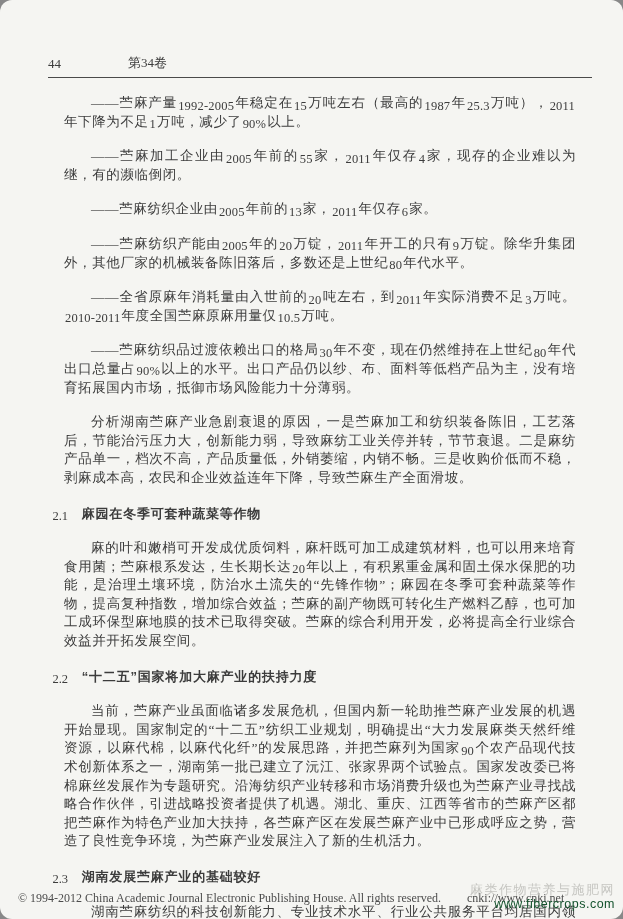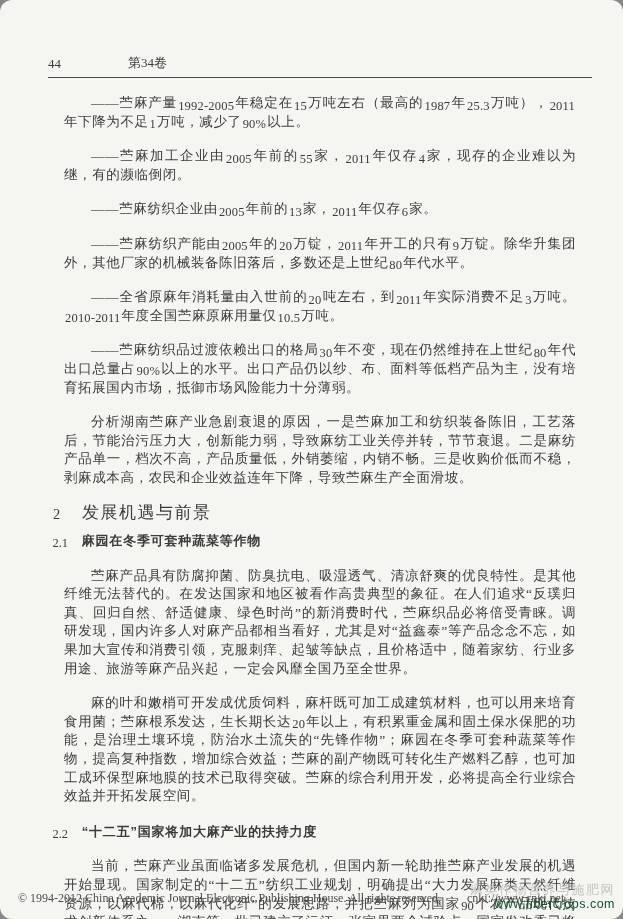--- a/index.html
+++ b/index.html
@@ -102,35 +102,34 @@
 
   <div class="doc-body">
     <p>——苎麻产量<span class="latin">1992-2005</span>年稳定在<span class="latin">15</span>万吨左右（最高的<span class="latin">1987</span>年<span class="latin">25.3</span>万吨），<span class="latin">2011</span>年下降为不足<span class="latin">1</span>万吨，减少了<span class="latin">90%</span>以上。</p>
     <p>——苎麻加工企业由<span class="latin">2005</span>年前的<span class="latin">55</span>家，<span class="latin">2011</span>年仅存<span class="latin">4</span>家，现存的企业难以为继，有的濒临倒闭。</p>
     <p>——苎麻纺织企业由<span class="latin">2005</span>年前的<span class="latin">13</span>家，<span class="latin">2011</span>年仅存<span class="latin">6</span>家。</p>
     <p>——苎麻纺织产能由<span class="latin">2005</span>年的<span class="latin">20</span>万锭，<span class="latin">2011</span>年开工的只有<span class="latin">9</span>万锭。除华升集团外，其他厂家的机械装备陈旧落后，多数还是上世纪<span class="latin">80</span>年代水平。</p>
     <p>——全省原麻年消耗量由入世前的<span class="latin">20</span>吨左右，到<span class="latin">2011</span>年实际消费不足<span class="latin">3</span>万吨。<span class="latin">2010-2011</span>年度全国苎麻原麻用量仅<span class="latin">10.5</span>万吨。</p>
     <p>——苎麻纺织品过渡依赖出口的格局<span class="latin">30</span>年不变，现在仍然维持在上世纪<span class="latin">80</span>年代出口总量占<span class="latin">90%</span>以上的水平。出口产品仍以纱、布、面料等低档产品为主，没有培育拓展国内市场，抵御市场风险能力十分薄弱。</p>
     <p>分析湖南苎麻产业急剧衰退的原因，一是苎麻加工和纺织装备陈旧，工艺落后，节能治污压力大，创新能力弱，导致麻纺工业关停并转，节节衰退。二是麻纺产品单一，档次不高，产品质量低，外销萎缩，内销不畅。三是收购价低而不稳，剥麻成本高，农民和企业效益连年下降，导致苎麻生产全面滑坡。</p>
 
-    <div class="h1">
-      <span class="h-num">2</span><span>发展机遇与前景</span>
-    </div>
 
     <div class="h2">
       <span class="h-num">2.1</span><span>麻园在冬季可套种蔬菜等作物</span>
     </div>
-    <p>苎麻产品具有防腐抑菌、防臭抗电、吸湿透气、清凉舒爽的优良特性。是其他纤维无法替代的。在发达国家和地区被看作高贵典型的象征。在人们追求“反璞归真、回归自然、舒适健康、绿色时尚”的新消费时代，苎麻织品必将倍受青睐。调研发现，国内许多人对麻产品都相当看好，尤其是对“益鑫泰”等产品念念不忘，如果加大宣传和消费引领，克服刺痒、起皱等缺点，且价格适中，随着家纺、行业多用途、旅游等麻产品兴起，一定会风靡全国乃至全世界。</p>
     <p>麻的叶和嫩梢可开发成优质饲料，麻杆既可加工成建筑材料，也可以用来培育食用菌；苎麻根系发达，生长期长达<span class="latin">20</span>年以上，有积累重金属和固土保水保肥的功能，是治理土壤环境，防治水土流失的“先锋作物”；麻园在冬季可套种蔬菜等作物，提高复种指数，增加综合效益；苎麻的副产物既可转化生产燃料乙醇，也可加工成环保型麻地膜的技术已取得突破。苎麻的综合利用开发，必将提高全行业综合效益并开拓发展空间。</p>
 
     <div class="h2">
       <span class="h-num">2.2</span><span>“十二五”国家将加大麻产业的扶持力度</span>
     </div>
     <p>当前，苎麻产业虽面临诸多发展危机，但国内新一轮助推苎麻产业发展的机遇开始显现。国家制定的“十二五”纺织工业规划，明确提出“大力发展麻类天然纤维资源，以麻代棉，以麻代化纤”的发展思路，并把苎麻列为国家<span class="latin">90</span>个农产品现代技术创新体系之一，湖南第一批已建立了沅江、张家界两个试验点。国家发改委已将棉麻丝发展作为专题研究。沿海纺织产业转移和市场消费升级也为苎麻产业寻找战略合作伙伴，引进战略投资者提供了机遇。湖北、重庆、江西等省市的苎麻产区都把苎麻作为特色产业加大扶持，各苎麻产区在发展苎麻产业中已形成呼应之势，营造了良性竞争环境，为苎麻产业发展注入了新的生机活力。</p>
 
+    <div class="h2">
+      <span class="h-num">2.3</span><span>湖南发展苎麻产业的基础较好</span>
+    </div>
     <p>湖南苎麻纺织的科技创新能力、专业技术水平、行业公共服务平台均居国内领先地位。湖南苎麻技术研究中心、中国农科院麻类研究所、湖南农业大学苎麻研究所和华升集团国家级技术中心，引领行业的技术创新和发展。优质高支纱新品种、生物脱胶、综合利用、机械剥麻、苎麻地膜、超薄面料、新生活概念开发等一批自主知识产权的创新技术全国领先，正在发挥巨大的市场竞争优势。</p>
 
   </div>
 
   <div class="page-footer">
     <span>© 1994-2012 China Academic Journal Electronic Publishing House. All rights reserved.</span><span class="footer-url">cnki://www.cnki.net</span>
     <div class="watermark">
       <div class="wm-cn">麻类作物营养与施肥网</div>
       <div class="wm-url">www.fibercrops.com</div>
     </div>

